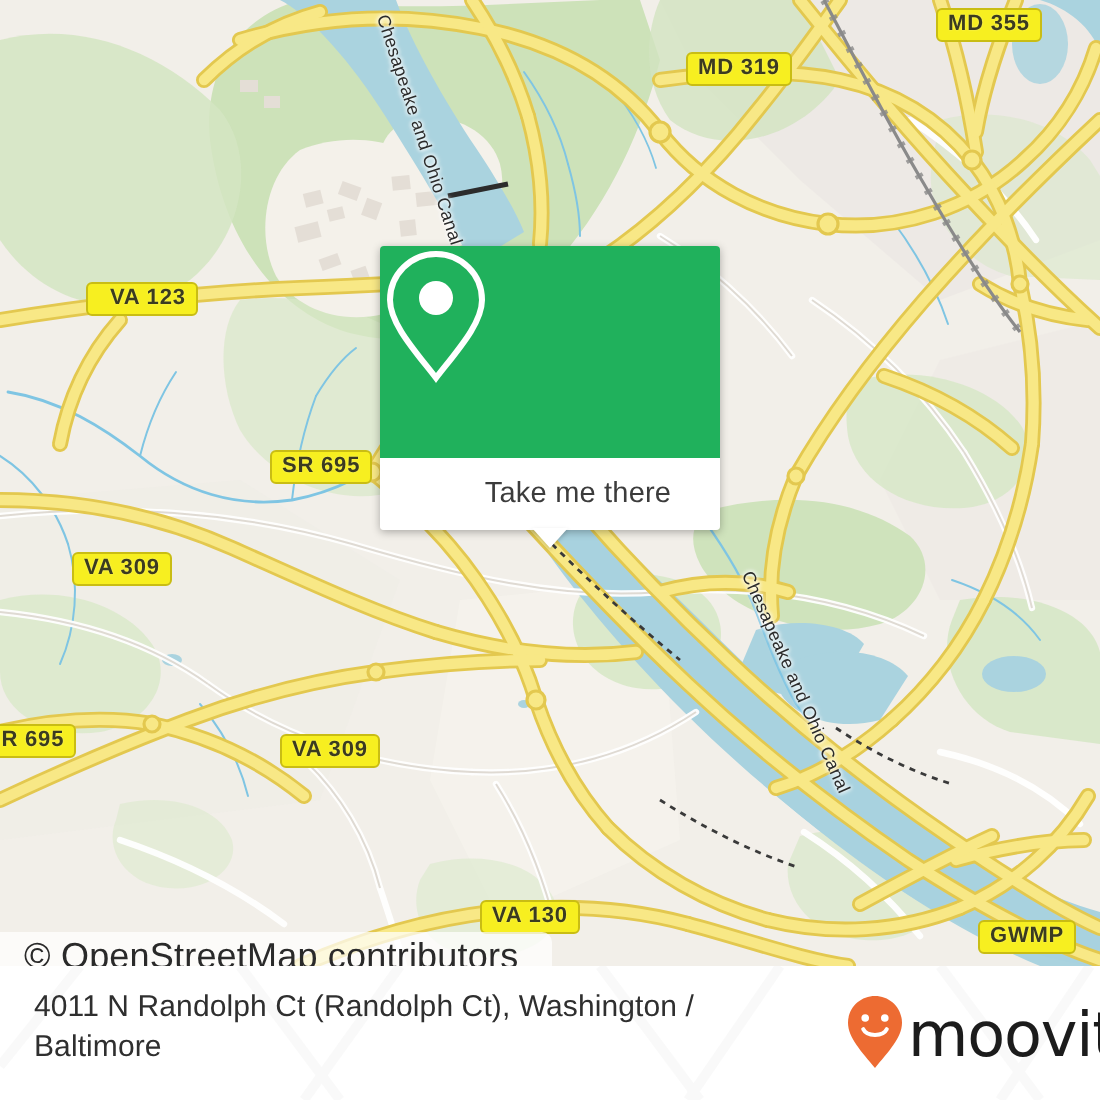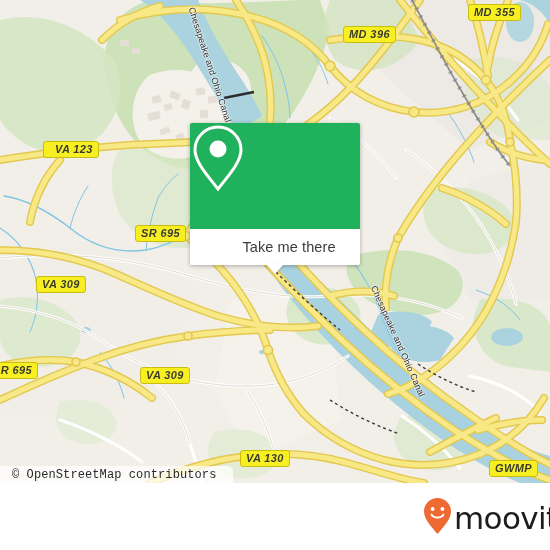--- a/index.html
+++ b/index.html
@@ -26,21 +26,20 @@
     border: 1px solid #c9bd14;
     border-radius: 3px;
     color: #3b3b20;
     font-size: 11px;
     font-weight: bold;
     letter-spacing: .4px;
     padding: 2px 5px 3px 5px;
     line-height: 10px;
     white-space: nowrap;
     text-shadow: 0 0 1px rgba(255,255,255,.4);
-    font-style: italic;
   }
 
   .canal-label {
     position: absolute;
     font-size: 9px;
     color: #2b2b2b;
     white-space: nowrap;
     letter-spacing: .2px;
     text-shadow: 0 0 2px #fff, 0 0 2px #fff, 0 0 3px #fff;
   }
@@ -83,26 +82,25 @@
     border-top: 10px solid #ffffff;
     filter: drop-shadow(0 1px 1px rgba(0,0,0,.18));
   }
 
   
   #attribution {
     position: absolute;
     left: 0; top: 466px;
     padding: 2px 17px 3px 12px;
     background: rgba(255,255,255,.72);
-    font-size: 12px;
+    font-size: 18px;
     color: #2a2a2a;
     border-radius: 0 5px 0 0;
     z-index: 50;
     letter-spacing: .1px;
-    font-family: Liberation Mono, monospace;
   }
 
   
   #footer {
     position: absolute;
     left: 0; top: 483px;
     width: 550px; height: 67px;
     background: #ffffff;
     z-index: 60;
     overflow: hidden;
@@ -422,21 +420,21 @@
           <circle cx="510" cy="142" r="4"></circle>
           <circle cx="398" cy="238" r="4"></circle>
         </g>
       </g>
     </svg>
 
     <div class="canal-label" style="left:196px; top:6px; transform: rotate(72deg); transform-origin: left top;">Chesapeake and Ohio Canal</div>
     <div class="canal-label" style="left:378px; top:284px; transform: rotate(66deg); transform-origin: left top;">Chesapeake and Ohio Canal</div>
 
     <div class="shield" style="left:468px; top:4px;">MD 355</div>
-    <div class="shield" style="left:343px; top:26px;">MD 396</div>
+    <div class="shield" style="left:343px; top:26px;">MD 319</div>
     <div class="shield" style="left:43px; top:141px;padding-left:11px;">VA 123</div>
     <div class="shield" style="left:135px; top:225px;">SR 695</div>
     <div class="shield" style="left:36px; top:276px;">VA 309</div>
     <div class="shield" style="left:-13px; top:362px;">SR 695</div>
     <div class="shield" style="left:140px; top:367px;">VA 309</div>
     <div class="shield" style="left:240px; top:450px;">VA 130</div>
     <div class="shield" style="left:489px; top:460px;">GWMP</div>
 
     <div id="popup">
       <div id="popup-top">
@@ -450,20 +448,34 @@
       </div>
       <div id="popup-bottom">
         <span id="popup-label">Take me there</span>
       </div>
       <div id="popup-tail"></div>
     </div>
 
     <div id="attribution">© OpenStreetMap contributors</div>
   </div>
 
+  <div id="footer">
+    <svg id="footer-wm" width="550" height="67">
+      <g stroke="#f4f4f4" stroke-width="5" fill="none">
+        <path d="M120,0 L170,67"></path>
+        <path d="M200,0 L152,67"></path>
+        <path d="M300,0 L350,67"></path>
+        <path d="M390,0 L344,67"></path>
+        <path d="M470,0 L520,67"></path>
+        <path d="M545,0 L500,67"></path>
+        <path d="M40,0 L0,50"></path>
+      </g>
+    </svg>
+    <div id="address">4011 N Randolph Ct (Randolph Ct), Washington / Baltimore</div>
+  </div>
 
   <div id="logo">
     <span style="margin-right:3px;">
       <svg width="27" height="36" viewBox="0 0 27 36">
         <path d="M13.5 0 C6 0 0 6 0 13.4 C0 21 7 28 13.5 36 C20 28 27 21 27 13.4
                  C27 6 21 0 13.5 0 Z" fill="#ed6b32"></path>
         <circle cx="8.6" cy="11" r="1.9" fill="#ffffff"></circle>
         <circle cx="18.4" cy="11" r="1.9" fill="#ffffff"></circle>
         <path d="M7.6 16.6 C9.4 20.4 17.6 20.4 19.4 16.6" fill="none" stroke="#ffffff" stroke-width="2" stroke-linecap="round"></path>
       </svg>

